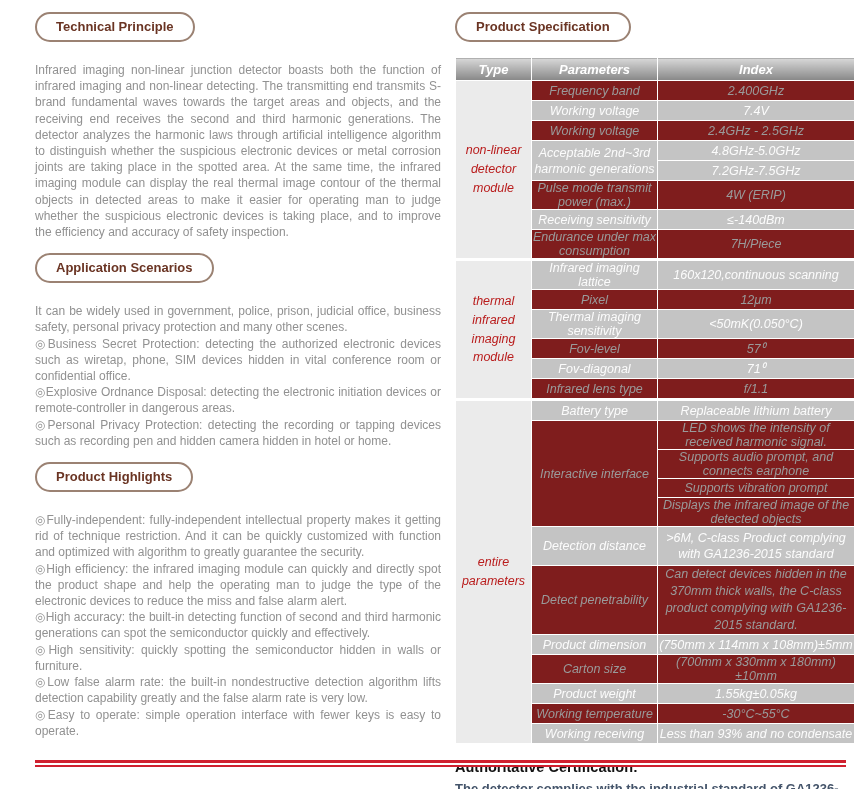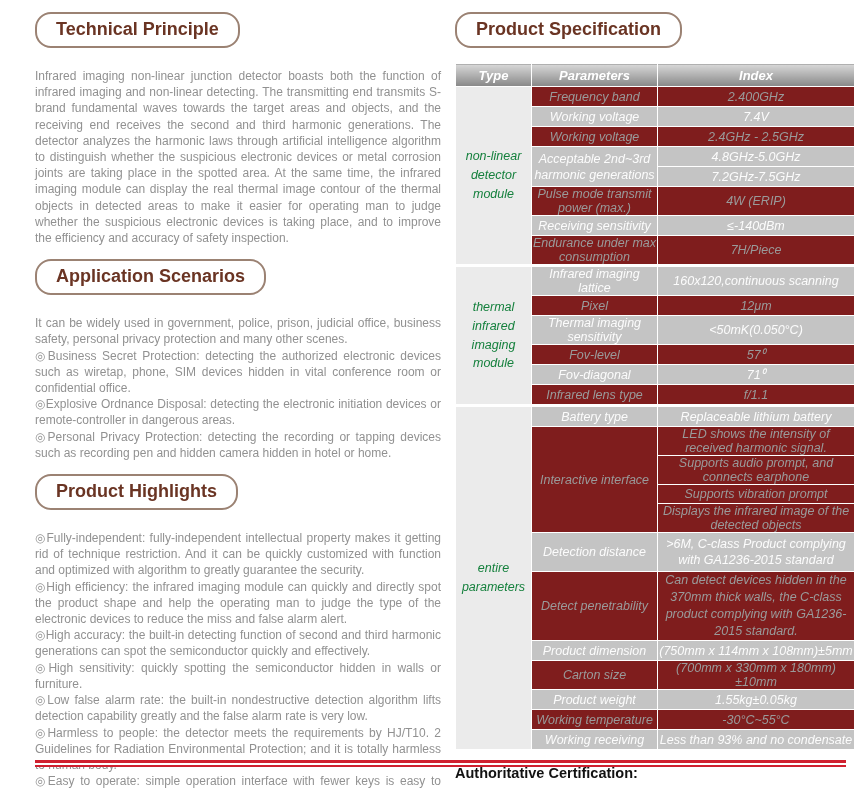--- a/index.html
+++ b/index.html
@@ -3,36 +3,36 @@
 <meta charset="utf-8">
 <style>
   html,body { margin:0; padding:0; background:#ffffff; }
   .page { position:relative; width:867px; height:789px; background:#fff;
           font-family:"Liberation Sans", sans-serif; overflow:hidden; }
   .cols { display:flex; align-items:flex-start; padding:12px 0 0 35px; }
   .col-left  { width:406px; }
   .col-right { width:400px; margin-left:14px; }
 
   .pill { display:inline-block; border:2px solid #9b8273; border-radius:16px;
-          padding:5px 19px 6px; font-size:18px; font-weight:bold; color:#6a3423;
+          padding:5px 19px 6px; font-size:13px; font-weight:bold; color:#6a3423;
           background:#fff;text-align:center; }
   .sec-gap { margin-top:13px; }
 
   .body-text { margin-top:20px; font-size:12px; line-height:16.2px; color:#919191;
                text-align:justify; }
   .body-text p { margin:0; }
 
   
   .spec-table { border-collapse:collapse; table-layout:fixed; width:399px; margin-top:15px;font-style:italic; }
   .spec-table th, .spec-table td { border:1px solid #fff; text-align:center;
        padding:0 1px; overflow:hidden; vertical-align:middle; }
   .spec-table th { background:linear-gradient(180deg,#d8d8d8 0%,#878787 100%);
        color:#fff; font-weight:600; font-size:13px; height:22px; }
   .spec-table td { font-size:12.5px; height:19px; }
-  .type  { background:#ebebeb; color:#15803d; font-size:13px; line-height:1.5; }
+  .type  { background:#ebebeb; color:#b91c1c; font-size:13px; line-height:1.5; }
   .light { background:#7f1d1d; color:#9a9a9a; }
   .dark  { background:#c4c4c4; color:#fcfcfc; }
   .sep   { border-top:3px solid #fff !important; }
   .xs   { font-size:9.5px; }
   .md   { font-size:11px; }
   .cond { font-size:10.5px; }
   .wrap2 { line-height:16px; }
   .penet { line-height:17px; }
   tr.h18 td { height:18px; }
   tr.h38 td { height:38px; }
@@ -70,21 +70,20 @@
       </div>
 
       <div class="sec-gap">
         <div class="pill">Product Highlights</div>
         <div class="body-text">
           <p>◎Fully-independent: fully-independent intellectual property makes it getting rid of technique restriction. And it can be quickly customized with function and optimized with algorithm to greatly guarantee the security.</p>
           <p>◎High efficiency: the infrared imaging module can quickly and directly spot the product shape and help the operating man to judge the type of the electronic devices to reduce the miss and false alarm alert.</p>
           <p>◎High accuracy: the built-in detecting function of second and third harmonic generations can spot the semiconductor quickly and effectively.</p>
           <p>◎High sensitivity: quickly spotting the semiconductor hidden in walls or furniture.</p>
           <p>◎Low false alarm rate: the built-in nondestructive detection algorithm lifts detection capability greatly and the false alarm rate is very low.</p>
-          <p>◎Harmless to people: the detector meets the requirements by HJ/T10. 2 Guidelines for Radiation Environmental Protection; and it is totally harmless to human body.</p>
           <p>◎Easy to operate: simple operation interface with fewer keys is easy to operate.</p>
         </div>
       </div>
     </div>
 
     <div class="col-right">
 
       <div class="pill">Product Specification</div>
 
       <table class="spec-table">

